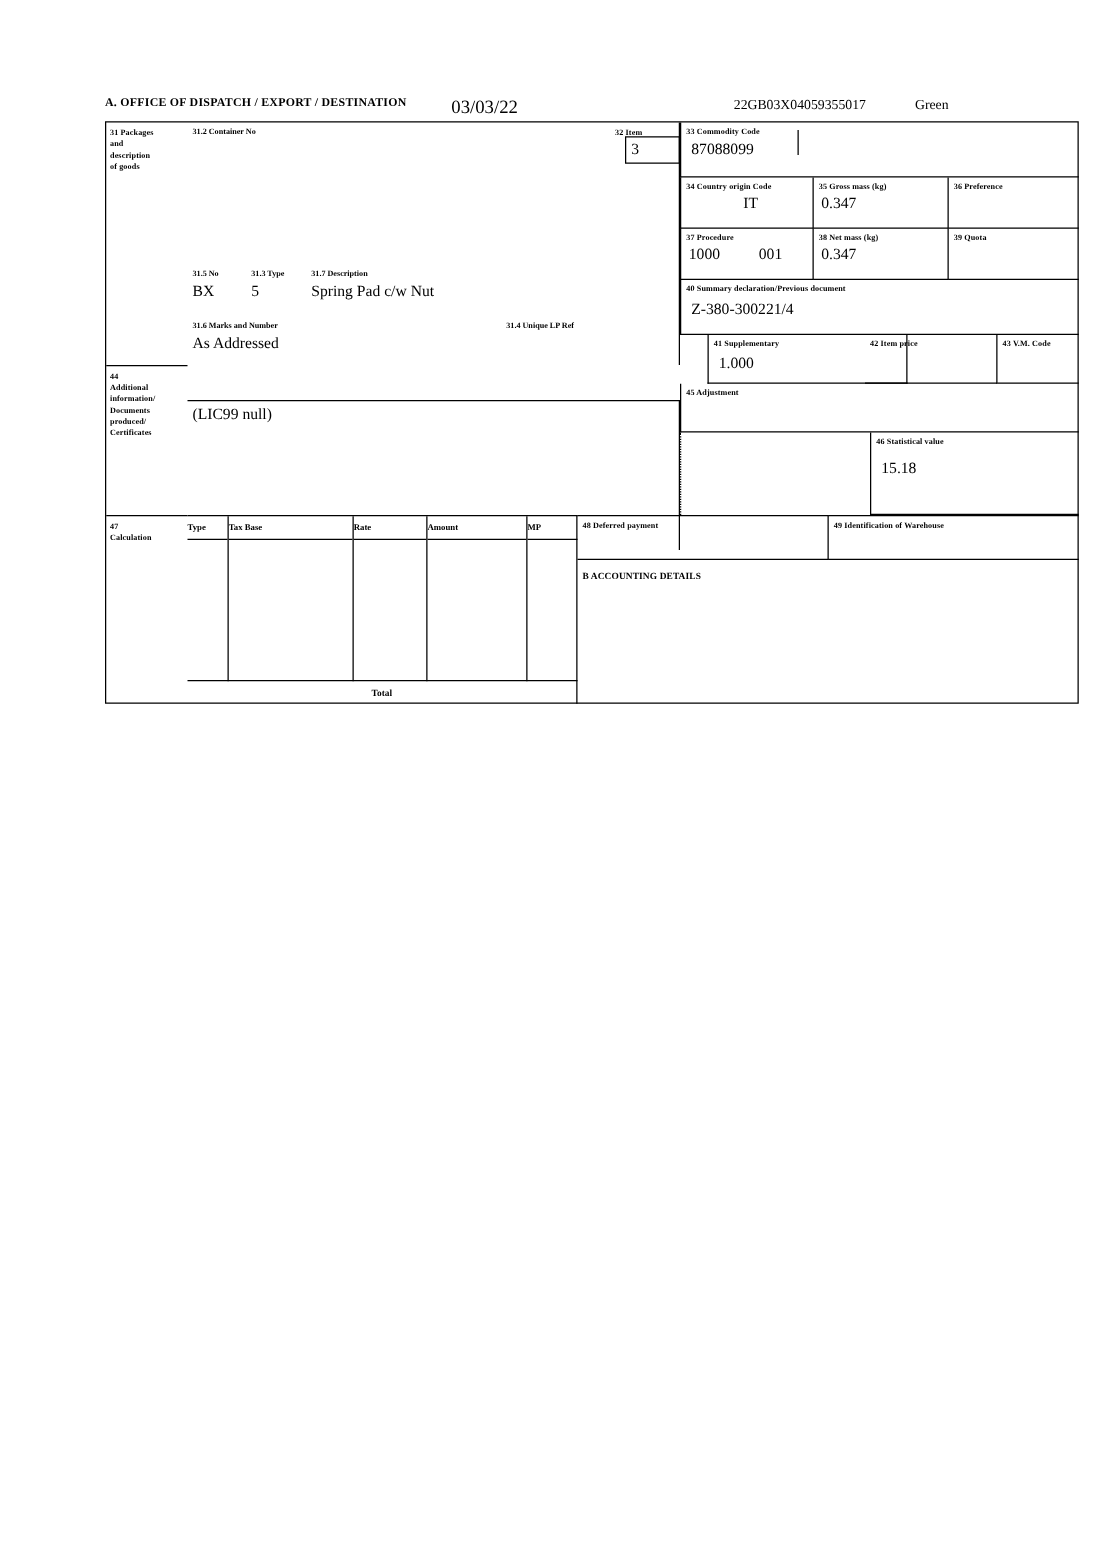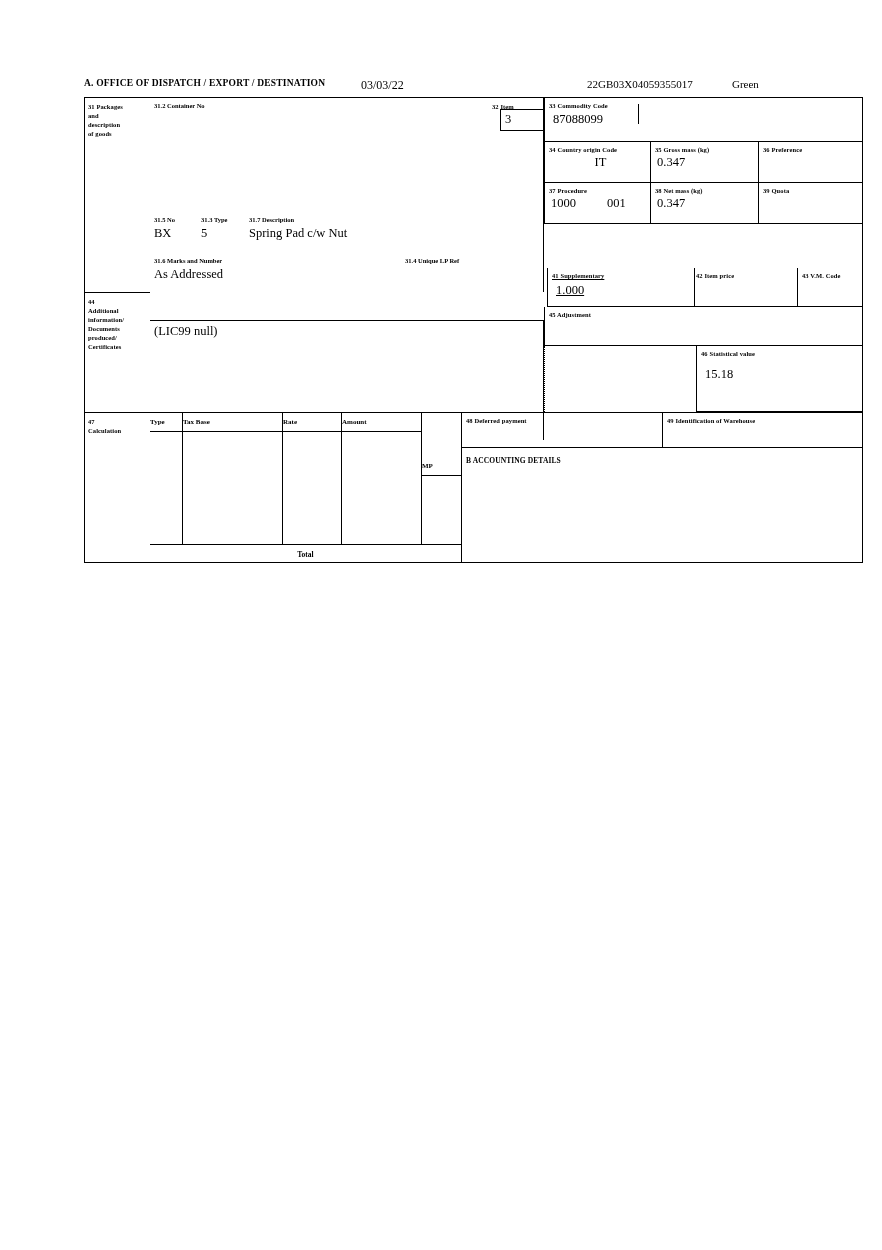--- a/index.html
+++ b/index.html
@@ -32,21 +32,21 @@
     font-family: "Liberation Serif", serif;
   }
   .hdr .a-label {
     position: absolute;
     left: 0; top: 0;
     letter-spacing: 0.2px;
   }
   .hdr .date {
     position: absolute;
     left: 277px; top: 0;
-    font-size: 12px;
+    font-size: 15px;
     font-weight: normal;
     font-family: "Liberation Serif", serif;
   }
   .hdr .mrn {
     position: absolute;
     left: 503px; top: 0;
     font-size: 11px;
     font-weight: normal;
   }
   .hdr .colour {
@@ -94,21 +94,21 @@
   #box32       { left: 403px; top: 0; width: 56px; height: 33px; }
   #box32-inner { position: absolute; left: 415px; top: 11px; width: 44px; height: 22px; border: 1px solid #000; box-sizing: border-box;}
   #box33       { left: 459px; top: 0; width: 319px; height: 44px; }
   #box34       { left: 459px; top: 44px; width: 107px; height: 41px; }
   #box35       { left: 566px; top: 44px; width: 108px; height: 41px; }
   #box36       { left: 674px; top: 44px; width: 104px; height: 41px; }
   #box37       { left: 459px; top: 85px; width: 107px; height: 41px; }
   #box38       { left: 566px; top: 85px; width: 108px; height: 41px; }
   #box39       { left: 674px; top: 85px; width: 104px; height: 41px; }
   #box40       { left: 459px; top: 126px; width: 319px; height: 44px; }
-  #box41       { left: 462px; top: 170px; width: 148px; height: 39px; text-decoration: underline; }
+  #box41       { left: 481px; top: 170px; width: 160px; height: 39px; }
   #box42       { left: 607px; top: 170px; width: 106px; height: 39px; }
   #box43       { left: 713px; top: 170px; width: 65px; height: 39px; }
   #box45       { left: 459px; top: 209px; width: 319px; height: 39px; }
   #box46       { left: 611px; top: 248px; width: 167px; height: 66px; }
   #box44-label { left: 0; top: 194px; width: 65px; height: 120px; padding: 4px 0 0 3px; }
   #box44-main  { left: 65px; top: 194px; width: 394px; height: 120px; border-right: 1px solid #000; margin-top: 28px;}
   #box47-label { left: 0; top: 314px; width: 65px; height: 151px; padding: 4px 0 0 3px; }
   #box48       { left: 377px; top: 314px; width: 201px; height: 36px; }
   #box49       { left: 578px; top: 314px; width: 200px; height: 36px; }
   #boxB        { left: 377px; top: 350px; width: 401px; height: 46px; }
@@ -131,21 +131,21 @@
     border-bottom: 1px solid #000;
     font-size: 7px;
     font-weight: bold;
     text-align: left;
     line-height: 18px;
   }
   #calc-type   { left: 0px;   width: 33px; }
   #calc-base   { left: 33px;  width: 100px; }
   #calc-rate   { left: 133px; width: 59px; }
   #calc-amount { left: 192px; width: 80px; }
-  #calc-mp     { left: 272px; width: 40px; border-right: none; margin-top: 44px;}
+  #calc-mp     { left: 272px; width: 40px; border-right: none;}
   .total {
     position: absolute;
     left: 65px;
     top: 446px;
     width: 312px;
     height: 19px;
     border-top: 1px solid #000;
     border-right: 1px solid #000;
     box-sizing: border-box;
     font-size: 7.5px;
@@ -252,20 +252,24 @@
     <div class="cell bb br" id="box38">
       <div class="lbl pad">38 Net mass (kg)</div>
       <div class="val" style="padding:2px 0 0 6px;font-size:12.5px;">0.347</div>
     </div>
 
     <div class="cell bb" id="box39">
       <div class="lbl pad">39 Quota</div>
       <div class="val" style="padding:2px 0 0 6px;font-size:12.5px;"></div>
     </div>
 
+    <div class="cell bb bl" id="box40">
+      <div class="lbl pad">40 Summary declaration/Previous document</div>
+      <div class="val" style="padding:5px 0 0 8px;font-size:12.5px;">Z-380-300221/4</div>
+    </div>
 
     <div class="cell bb bl br" id="box41">
       <div class="lbl pad">41 Supplementary</div>
       <div class="val" style="padding:4px 0 0 8px;font-size:12.5px;">1.000</div>
     </div>
 
     <div class="cell bb br" id="box42">
       <div class="lbl pad">42 Item price</div>
       <div class="val" style="padding:4px 0 0 8px;font-size:12.5px;"></div>
     </div>

